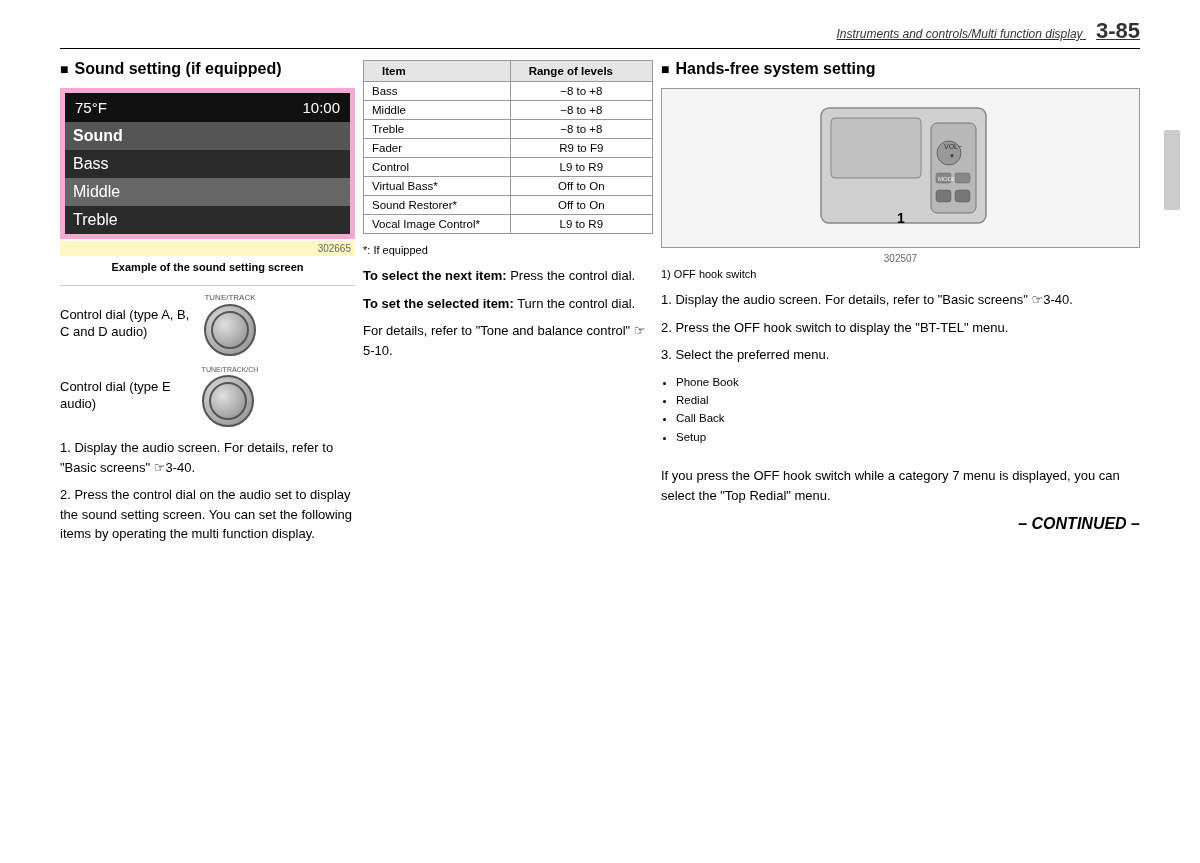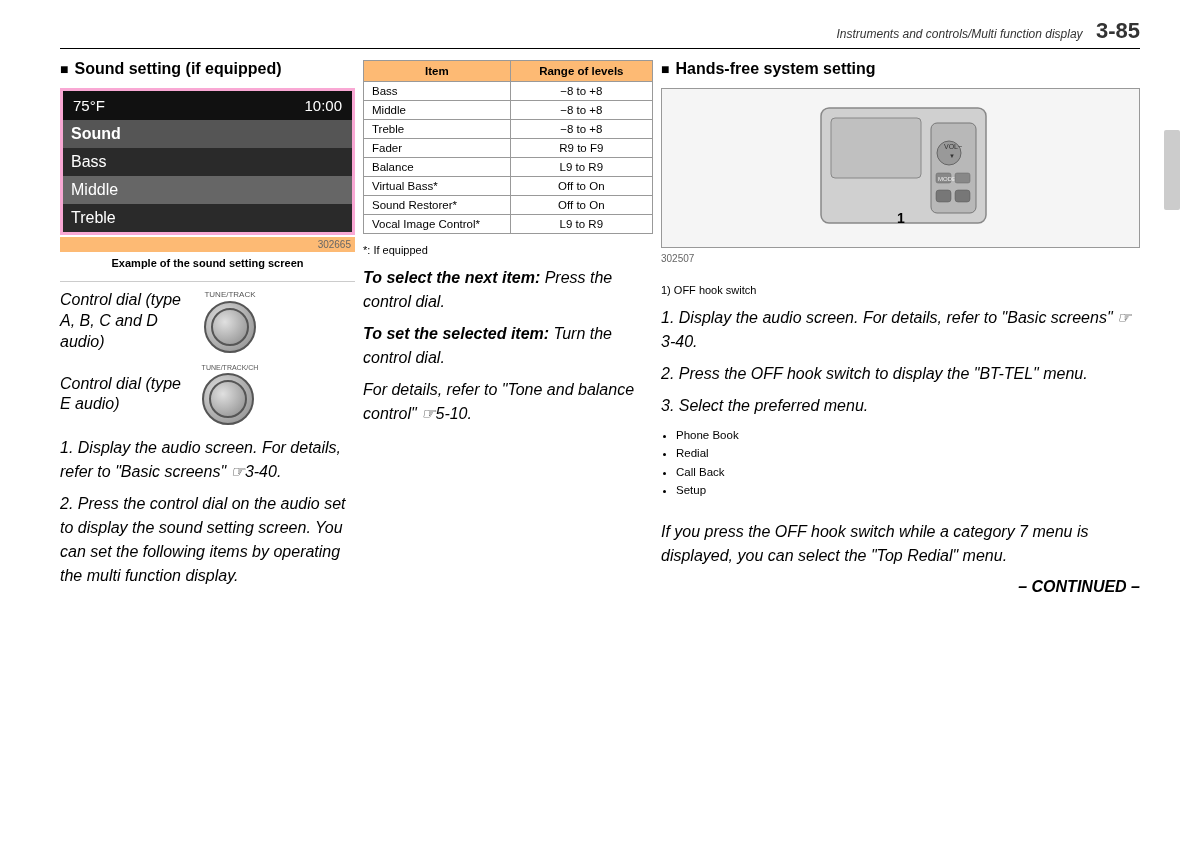--- a/index.html
+++ b/index.html
@@ -16,20 +16,21 @@
 
     
     .page-header {
       position: absolute;
       top: 18px;
       right: 60px;
       font-style: italic;
       font-size: 12px;
       color: #333;
       text-align: right;
+      text-decoration: underline;
     }
     .page-header .page-num {
       font-weight: bold;
       font-style: normal;
       font-size: 22px;
       margin-left: 10px;
     }
 
     
     .header-rule {
@@ -89,21 +90,21 @@
       align-items: center;
       gap: 6px;
     }
     .section-heading::before {
       content: '■';
       font-size: 14px;
     }
 
     
     .sound-screen {
-      border: 3px solid #f9a8d4;
+      border: 5px solid #f9a8d4;
       background: #be185d;
       color: #fff;
       width: 100%;
     }
     .sound-screen .top-bar {
       display: flex;
       justify-content: space-between;
       padding: 6px 10px;
       font-size: 15px;
       background: #111;
@@ -124,41 +125,40 @@
       font-size: 11px;
       font-weight: bold;
       text-align: center;
       margin: 5px 0 12px 0;
     }
     .photo-num-right {
       font-size: 10px;
       color: #666;
       text-align: right;
       padding: 2px 4px;
-      background: #fdba74;
+      background: #fef9c3;
       margin-top: 2px;
     }
 
     
     .dial-section {
       border-top: 1px solid #ccc;
       padding-top: 8px;
       margin-bottom: 8px;
     }
     .dial-row {
       display: flex;
       align-items: center;
       margin-bottom: 12px;
       gap: 10px;
     }
     .dial-label {
-      font-size: 16px;
+      font-size: 13px;
       width: 130px;
       line-height: 1.3;
-      font-style: italic;
     }
     .dial-img {
       width: 60px;
       height: 60px;
       display: flex;
       align-items: center;
       justify-content: center;
     }
     .dial-circle {
       width: 52px;
@@ -173,41 +173,40 @@
     }
     .dial-circle-small {
       width: 38px;
       height: 38px;
       border-radius: 50%;
       background: radial-gradient(circle at 35% 35%, #e0e0e0, #888);
       border: 2px solid #555;
     }
 
     .body-text {
-      font-size: 16px;
+      font-size: 13px;
       line-height: 1.5;
       margin-bottom: 8px;
-      font-style: italic;
     }
     .body-text strong {
       font-weight: bold;
     }
 
     
     .data-table {
       width: 100%;
       border-collapse: collapse;
       font-size: 11.5px;
       margin-bottom: 10px;
     }
     .data-table th {
       border: 1px solid #999;
       padding: 4px 18px;
-      background: #fdba74;
-      text-align: center;
+      background: #e5e5e5;
+      text-align: left;
     }
     .data-table td {
       border: 1px solid #999;
       padding: 3px 8px;
     }
     .data-table td:first-child { padding-left: 8px; }
     .data-table td:last-child { text-align: center; }
 
     .footnote {
       font-size: 11px;
@@ -230,22 +229,22 @@
       width: 100%;
       height: 100%;
       display: flex;
       align-items: center;
       justify-content: center;
       position: relative;
     }
     .image-photo-num {
       font-size: 10px;
       color: #666;
-      text-align: left;
-      margin-bottom: 20px;
+      text-align: center;
+      margin-bottom: 4px;
     }
     .image-caption {
       font-size: 11px;
       margin-bottom: 10px;
     }
 
     .bullet-list {
       margin-left: 15px;
       margin-bottom: 20px;
     }
@@ -347,21 +346,21 @@
         </tr>
         <tr>
           <td>Treble</td>
           <td>−8 to +8</td>
         </tr>
         <tr>
           <td>Fader</td>
           <td>R9 to F9</td>
         </tr>
         <tr>
-          <td>Balance</td>
+          <td>Control</td>
           <td>L9 to R9</td>
         </tr>
         <tr>
           <td>Virtual Bass*</td>
           <td>Off to On</td>
         </tr>
         <tr>
           <td>Sound Restorer*</td>
           <td>Off to On</td>
         </tr>

